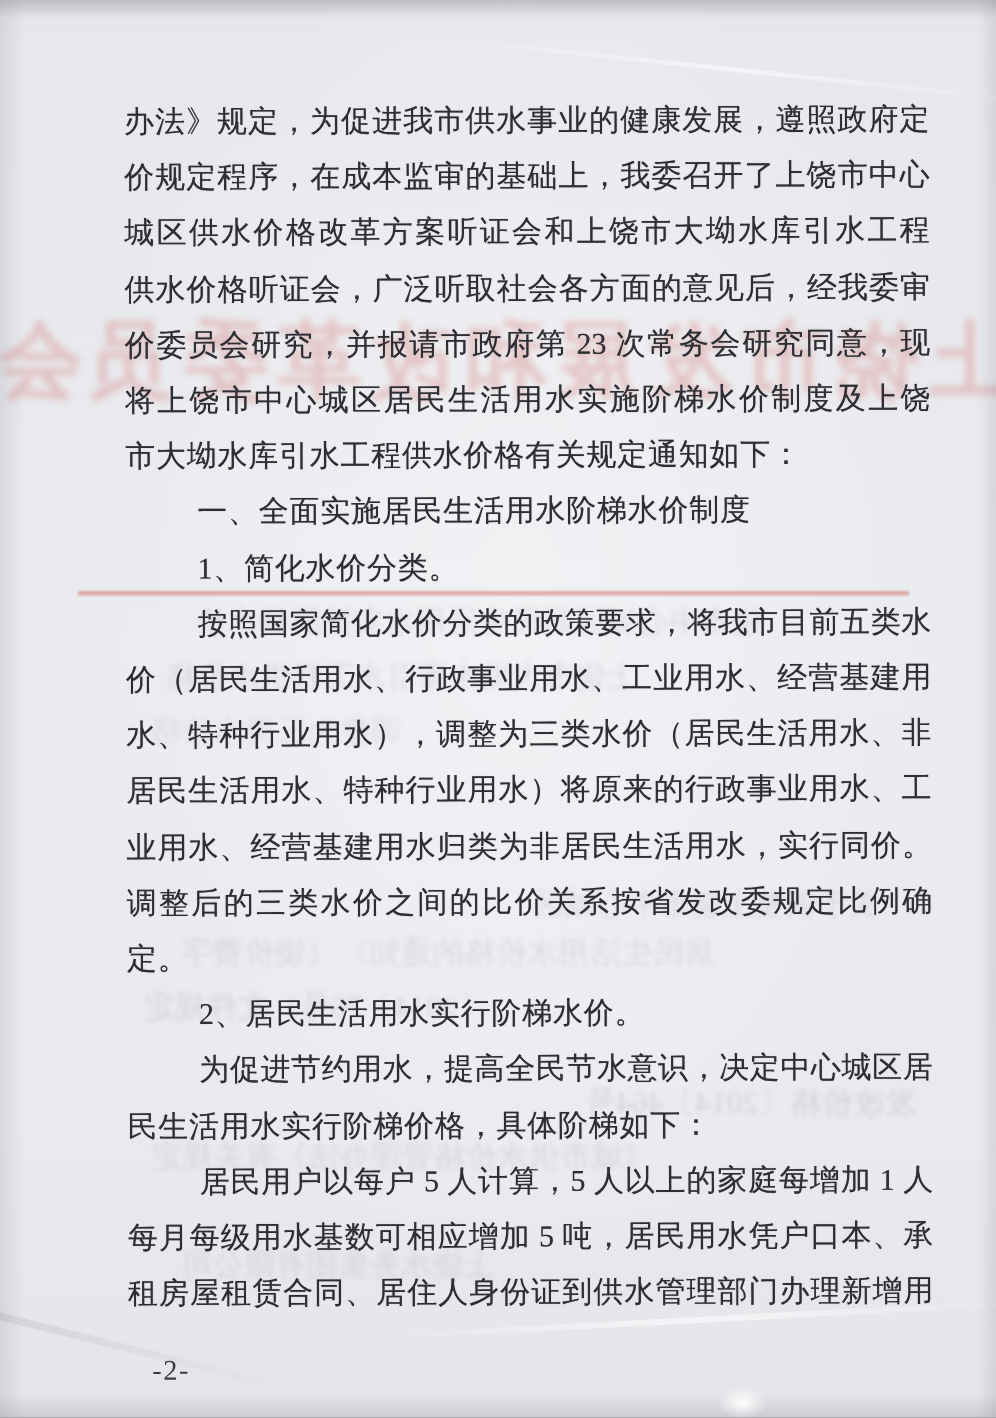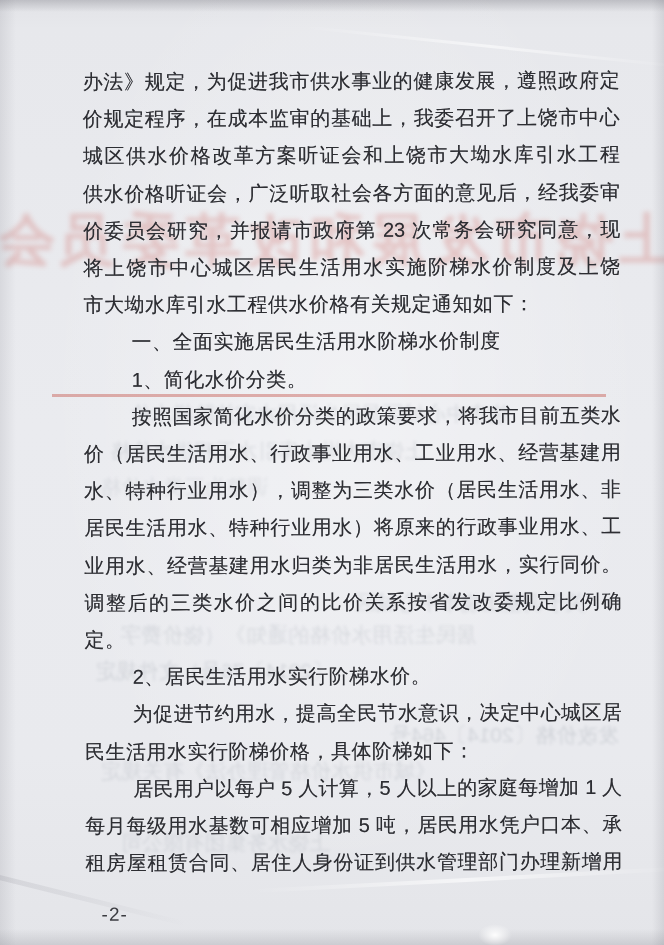--- a/index.html
+++ b/index.html
@@ -3,21 +3,21 @@
 <meta charset="utf-8">
 <style>
   html,body{margin:0;padding:0;background:#9a9aa0;}
   .page{
     position:relative;
     width:664px;height:945px;
     overflow:hidden;
     background:
       radial-gradient(ellipse at 52% 42%, rgba(255,255,255,0.35) 0%, rgba(255,255,255,0) 62%),
       linear-gradient(180deg,#e2e3e7 0%, #e7e8ec 3%, #eaebef 45%, #e9eaee 80%, #e4e5e9 100%);
-    font-family:Liberation Sans, sans-serif;
+    font-family:Liberation Serif, serif;
   }
   
   .texture{position:absolute;inset:0;pointer-events:none;}
   .texture .edge-top{position:absolute;left:0;top:0;width:100%;height:12px;
     background:linear-gradient(180deg,rgba(105,105,115,0.30),rgba(105,105,115,0));}
   .texture .edge-bottom{position:absolute;left:0;bottom:0;width:100%;height:16px;
     background:linear-gradient(0deg,rgba(105,105,115,0.20),rgba(105,105,115,0));}
   .texture .edge-left{position:absolute;left:0;top:0;width:16px;height:100%;
     background:linear-gradient(90deg,rgba(110,110,120,0.14),rgba(110,110,120,0));}
   .texture .edge-right{position:absolute;right:0;top:0;width:12px;height:100%;

